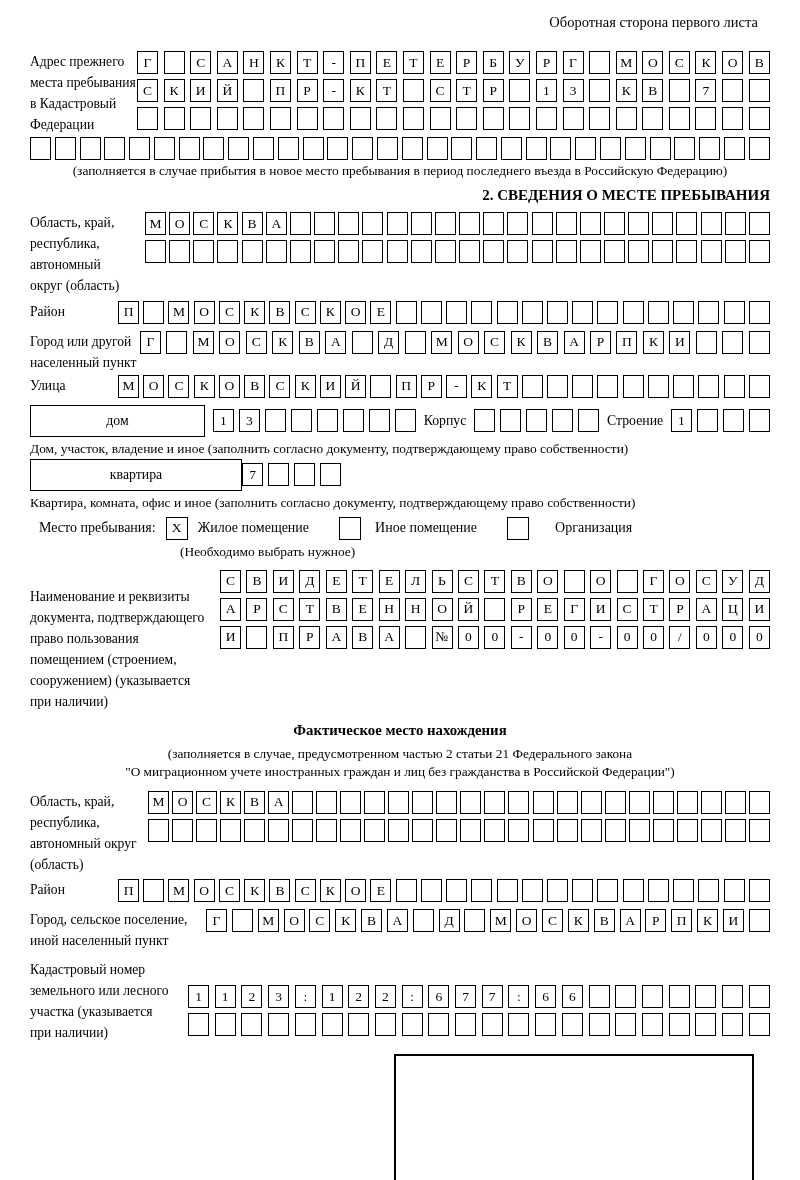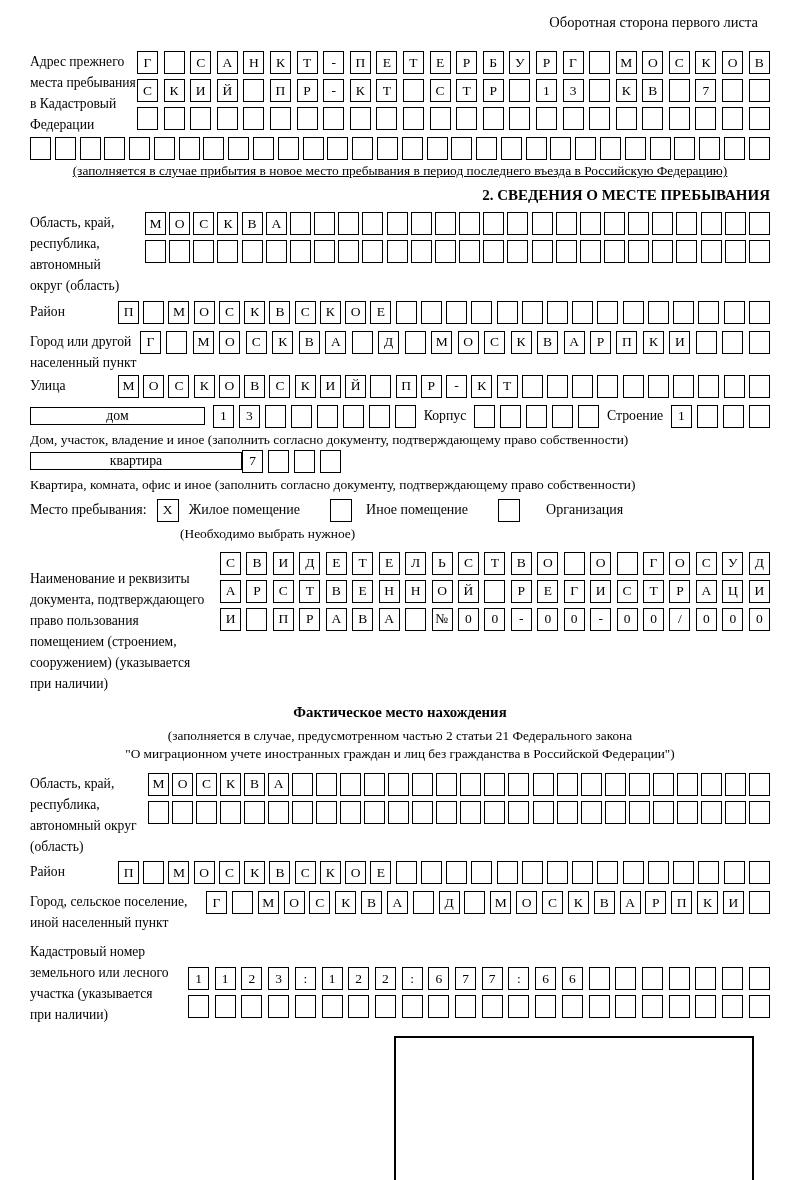--- a/index.html
+++ b/index.html
@@ -25,33 +25,33 @@
   .cell {
     flex: none;
     width: 21px; height: 23px;
     border: 1.7px solid #000;
     display: flex; align-items: center; justify-content: center;
     font-size: 13.5px;
     background: #fff;
   }
   .cellrow-full { display: flex; justify-content: space-between; margin-bottom: 3px; }
 
-  .note { text-align: center; font-size: 13.4px; margin: 2px 0 8px 0; text-decoration: underline; }
+  .note { text-align: center; font-size: 13.4px; margin: 2px 0 8px 0; }
   .sec-title { text-align: right; font-weight: bold; font-size: 15px; margin: 8px 0 8px 0; }
 
   .box-label {
-    border: 1.9px solid #000; height: 18px;
+    border: 1.9px solid #000; height: 32px;
     display: flex; align-items: center; justify-content: center;
     flex: none; font-size: 13.8px;
   }
   .house-row { display: flex; align-items: center; justify-content: space-between; margin: 2px 0 4px 0; }
   .inline-lbl { font-size: 13.8px; flex: none; }
   .apt-row { display: flex; align-items: center; margin: 2px 0 4px 0; }
 
-  .stay-row { display: flex; align-items: center; margin-top: 6px; }
+  .stay-row { display: flex; align-items: center; margin-top: 6px; margin-left: 9px; }
   .stay-row .cell { width: 22px; }
   .hint { font-size: 13.4px; margin: 4px 0 10px 150px; }
 
   .sub-title { text-align: center; font-weight: bold; font-size: 14.8px; margin: 10px 0 6px 0; }
   .sub-note { text-align: center; font-size: 13.3px; line-height: 1.35; }
   .sub-note-wrap { margin-bottom: 10px; }
 
   .stamp-wrap { margin-left: 358px; width: 372px; margin-top: 10px; }
   .stamp-box { width: 360px; height: 175px; border: 2px solid #000; margin: 0 auto 6px auto; }
 

